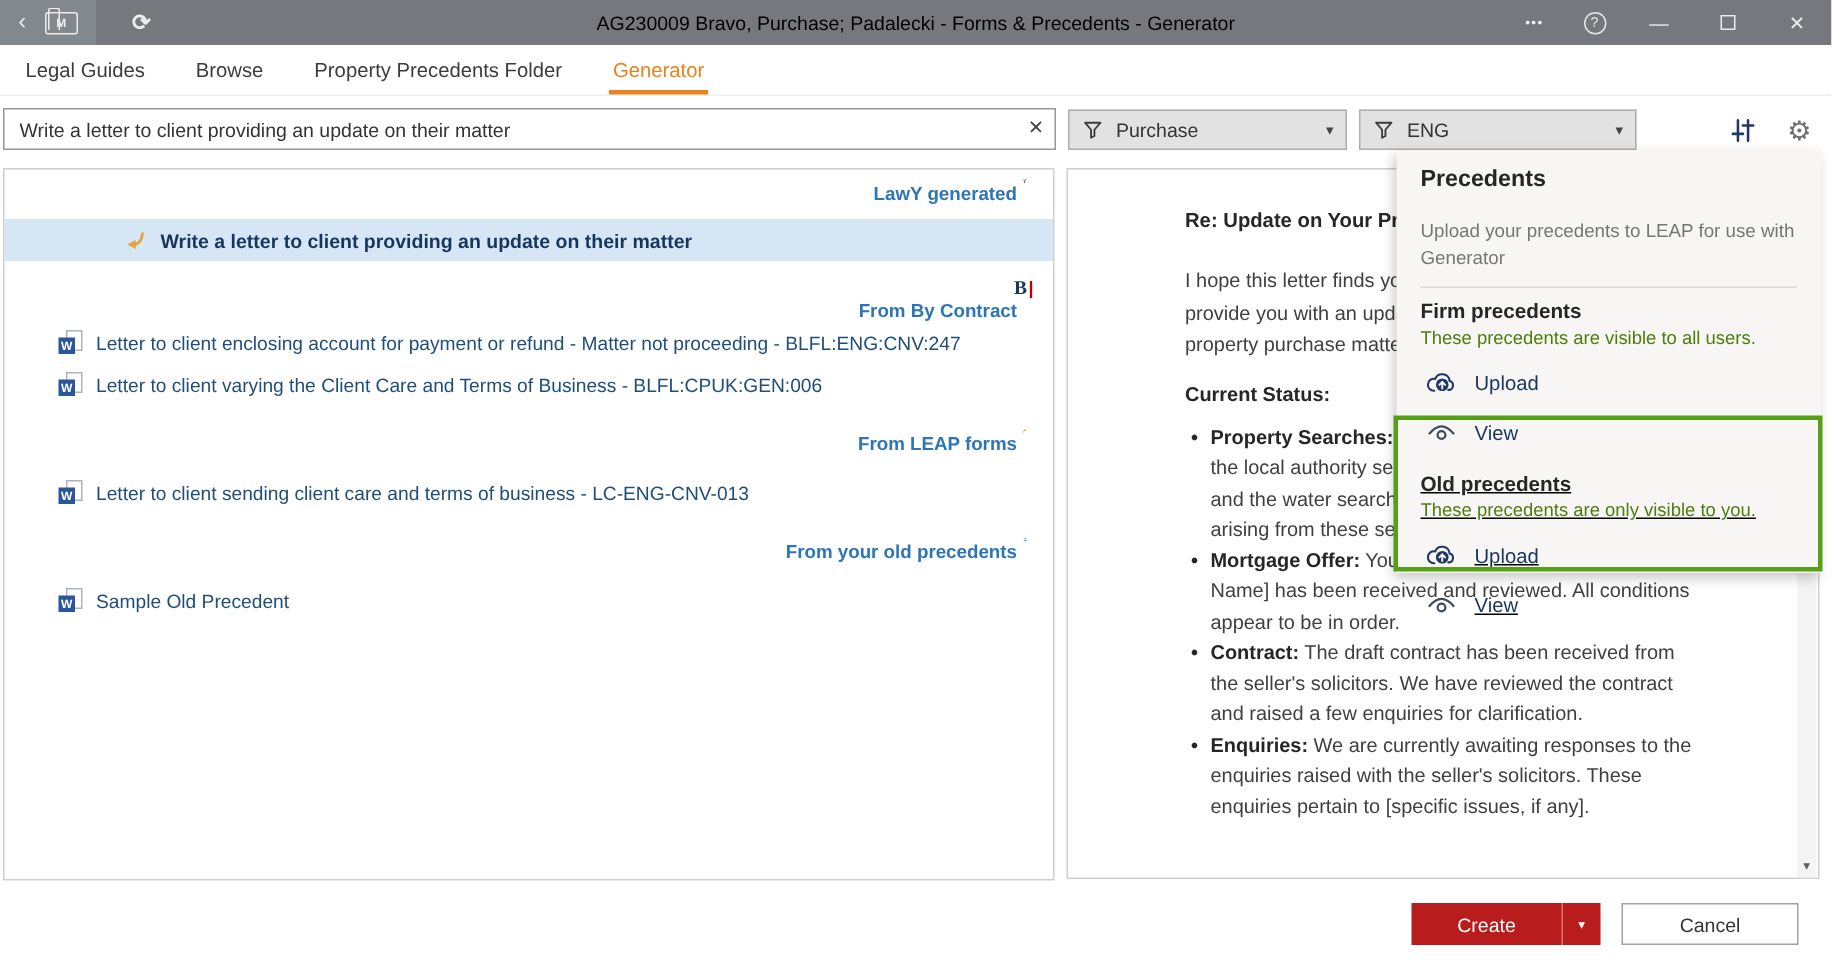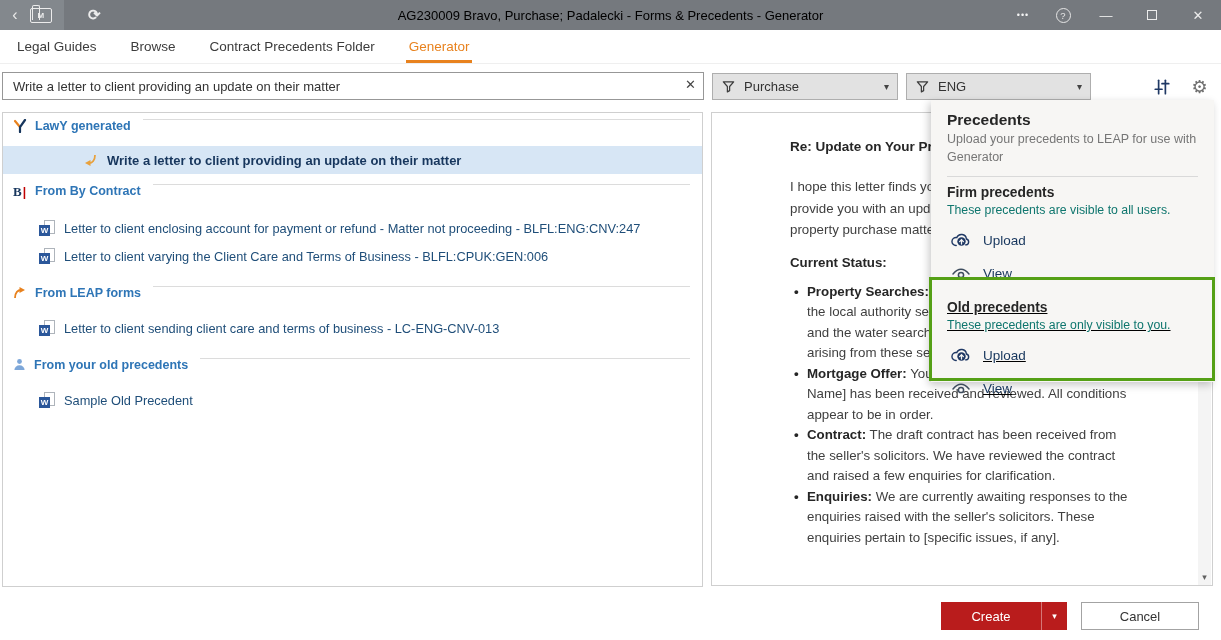--- a/index.html
+++ b/index.html
@@ -35,21 +35,21 @@
   .combo .caret { margin-left:auto; font-size:10px; color:#444; }
   .combo-purchase { left:712px; width:186px;text-align:center; }
   .combo-eng { left:906px; width:185px; }
   .funnel { margin-right:8px; display:flex; }
   .tool-ic { position:absolute; top:76px; width:21px; height:21px; display:flex; align-items:center; justify-content:center; }
   .ic-sliders { left:1151px; }
   .ic-gear { left:1189px; font-size:18px; color:#6e6e6e; line-height:1; }
 
   
   .left-panel { position:absolute; left:2px; top:112px; width:701px; height:475px; border:1px solid #cfcfcf; background:#fff; overflow:hidden; }
-  .sec-hdr { display:flex; align-items:flex-start; height:18px; padding:0 12px 0 10px; }
+  .sec-hdr { display:flex; align-items:flex-end; height:18px; padding:0 12px 0 10px;flex-direction:column; }
   .sec-hdr .sec-label { font-size:12.5px; font-weight:bold; color:#2e75b6; margin:0 12px 0 8px; white-space:nowrap; }
   .sec-hdr .rule { flex:1; border-top:1px solid #dcdcdc; }
   .row-sel { display:flex; align-items:center; height:28px; background:#d7e6f5; padding-left:80px; }
   .row-sel .txt { font-size:13px; font-weight:600; color:#17365d; margin-left:10px; }
   .row-item { display:flex; align-items:center; height:28px; padding-left:36px; }
   .row-item .txt { font-size:12.8px; color:#1f4e79; margin-left:9px; white-space:nowrap; }
   .mt6{margin-top:6px;} .mt9{margin-top:9px;} .mt10{margin-top:10px;} .mt12{margin-top:12px;} .mt16{margin-top:16px;}
 
   .bl-icon { display:flex; align-items:center; width:14px; }
   .bl-icon b { font-size:13px; color:#17365d; font-family:"Liberation Serif",serif; }
@@ -68,24 +68,24 @@
   .doc ul { margin-top:12px; width:342px; list-style:none; padding-left:17px; }
   .doc li { position:relative; font-size:13.3px; line-height:20.5px; }
   .doc li::before { content:"•"; position:absolute; left:-13px; font-weight:bold; color:#262626; }
   .doc b { color:#262626; }
   .scrolltrack { position:absolute; right:1px; top:1px; width:13px; height:472px; background:#f4f4f4; }
   .scrolltrack .arr { position:absolute; bottom:4px; left:0; width:13px; text-align:center; font-size:9px; color:#606060; }
 
   
   .menu { position:absolute; left:931px; top:100px; width:283px; height:282px; background:#f7f6f4; box-shadow:-2px 3px 8px rgba(0,0,0,.22); z-index:10; padding:11px 16px 0 16px; }
   .menu .m-title { font-size:15.5px; font-weight:bold; color:#262626; }
-  .menu .m-desc { margin-top:1px; font-size:12.5px; line-height:18px; color:#767676; width:250px; }
+  .menu .m-desc { margin-top:16px; font-size:12.5px; line-height:18px; color:#767676; width:250px; }
   .menu .m-divider { margin:10px 0 8px 0; border-top:1px solid #d9d9d9; }
   .menu .g-title { font-size:13.8px; font-weight:bold; color:#262626; }
-  .menu .g-desc { margin-top:3px; font-size:12.3px; color:#0f766e; }
+  .menu .g-desc { margin-top:3px; font-size:12.3px; color:#4d7c0f; }
   .menu .action { display:flex; align-items:center; margin:13px 0 0 4px; height:20px; }
   .menu .action .a-label { font-size:13.5px; color:#17365d; margin-left:12px; }
   .menu .grp-old { margin-top:17px;text-decoration:underline; }
   .green-box { position:absolute; left:929px; top:277px; width:286px; height:104px; border:3px solid #55a016; z-index:12; pointer-events:none; }
 
   
   .btn-create { position:absolute; left:941px; top:602px; width:126px; height:28px; background:#b91c1c; display:flex; z-index:3; }
   .btn-create .main { width:100px; color:#fff; font-size:13px; display:flex; align-items:center; justify-content:center; }
   .btn-create .split { width:26px; border-left:1px solid rgba(255,255,255,.4); color:#fff; font-size:9px; display:flex; align-items:center; justify-content:center; }
   .btn-cancel { position:absolute; left:1081px; top:602px; width:118px; height:28px; background:#fff; border:1px solid #a3a3a3; color:#333; font-size:13px; display:flex; align-items:center; justify-content:center; z-index:3; }
@@ -112,21 +112,21 @@
     <span class="winbtn max">
         <span></span>
       </span>
     <span class="winbtn">✕</span>
   </div>
 </div>
 
 <div class="tabbar">
   <span class="tab">Legal Guides</span>
   <span class="tab">Browse</span>
-  <span class="tab">Contract Precedents Folder</span>
+  <span class="tab">Property Precedents Folder</span>
   <span class="tab active">Generator</span>
 </div>
 
 <div class="searchbox">
   <input type="text" value="Write a letter to client providing an update on their matter" style="">
   <span class="search-clear">✕</span>
 </div>
 
 <div class="combo combo-purchase">
   <span class="funnel">

